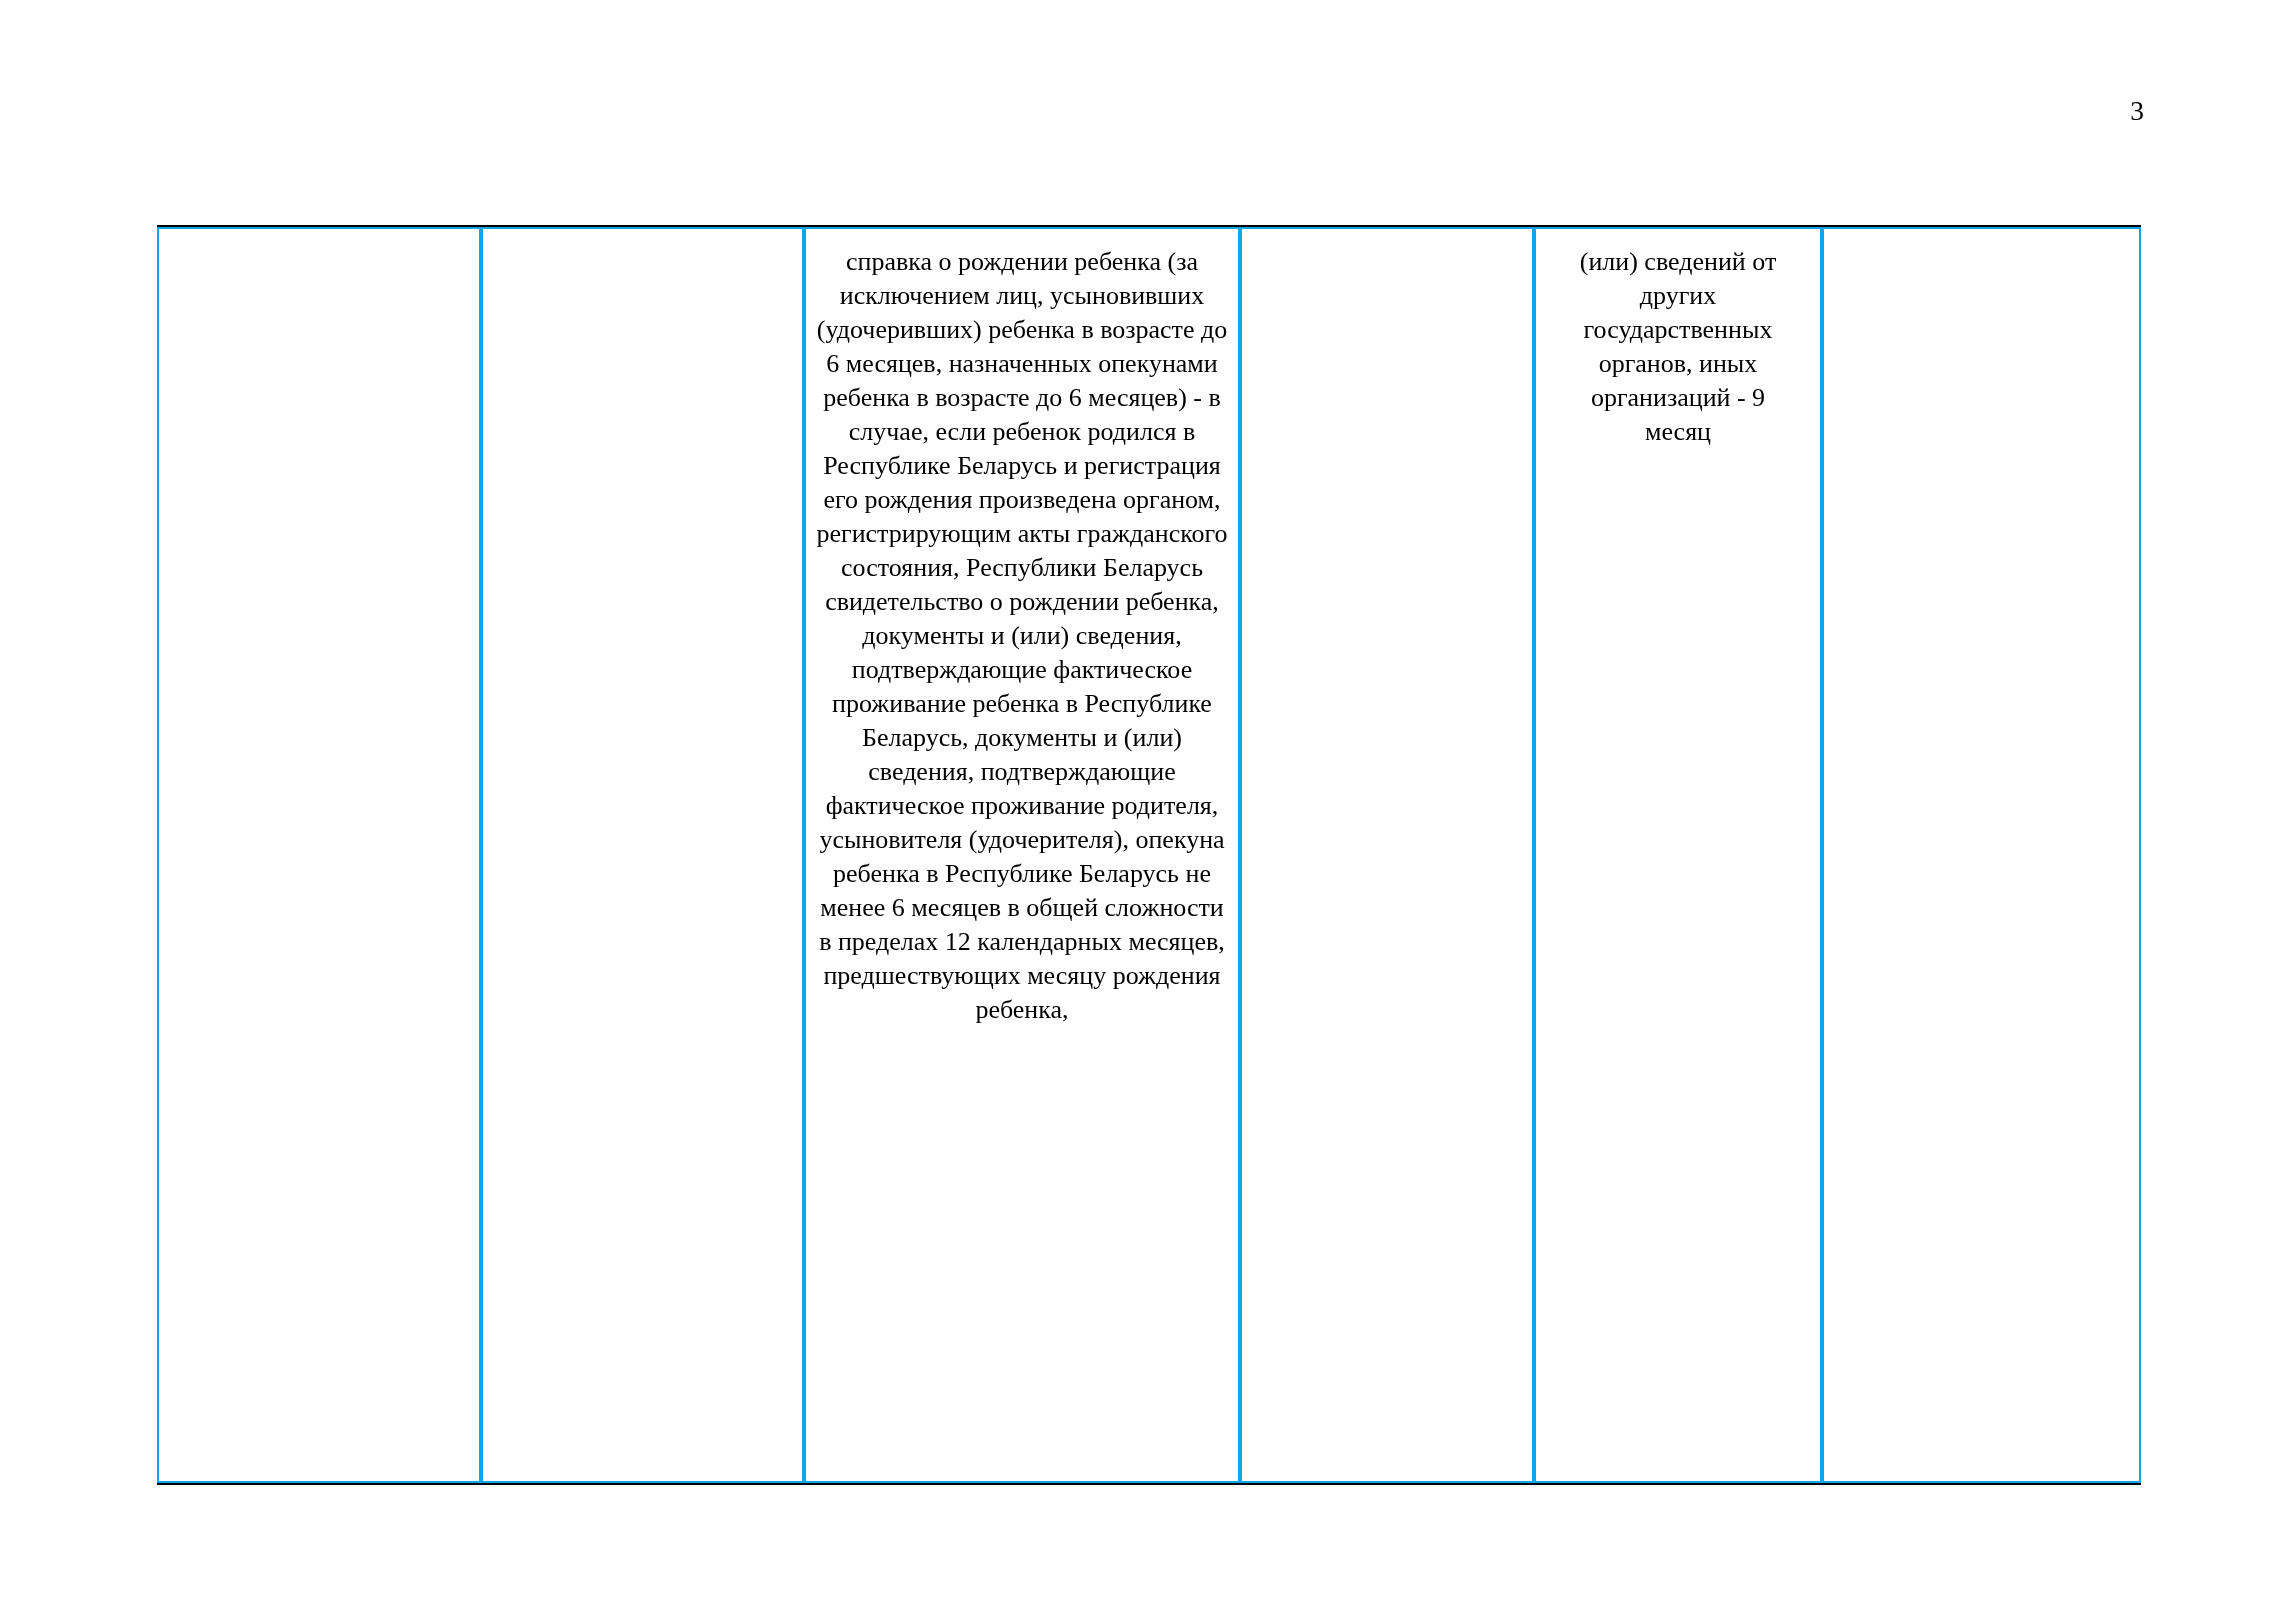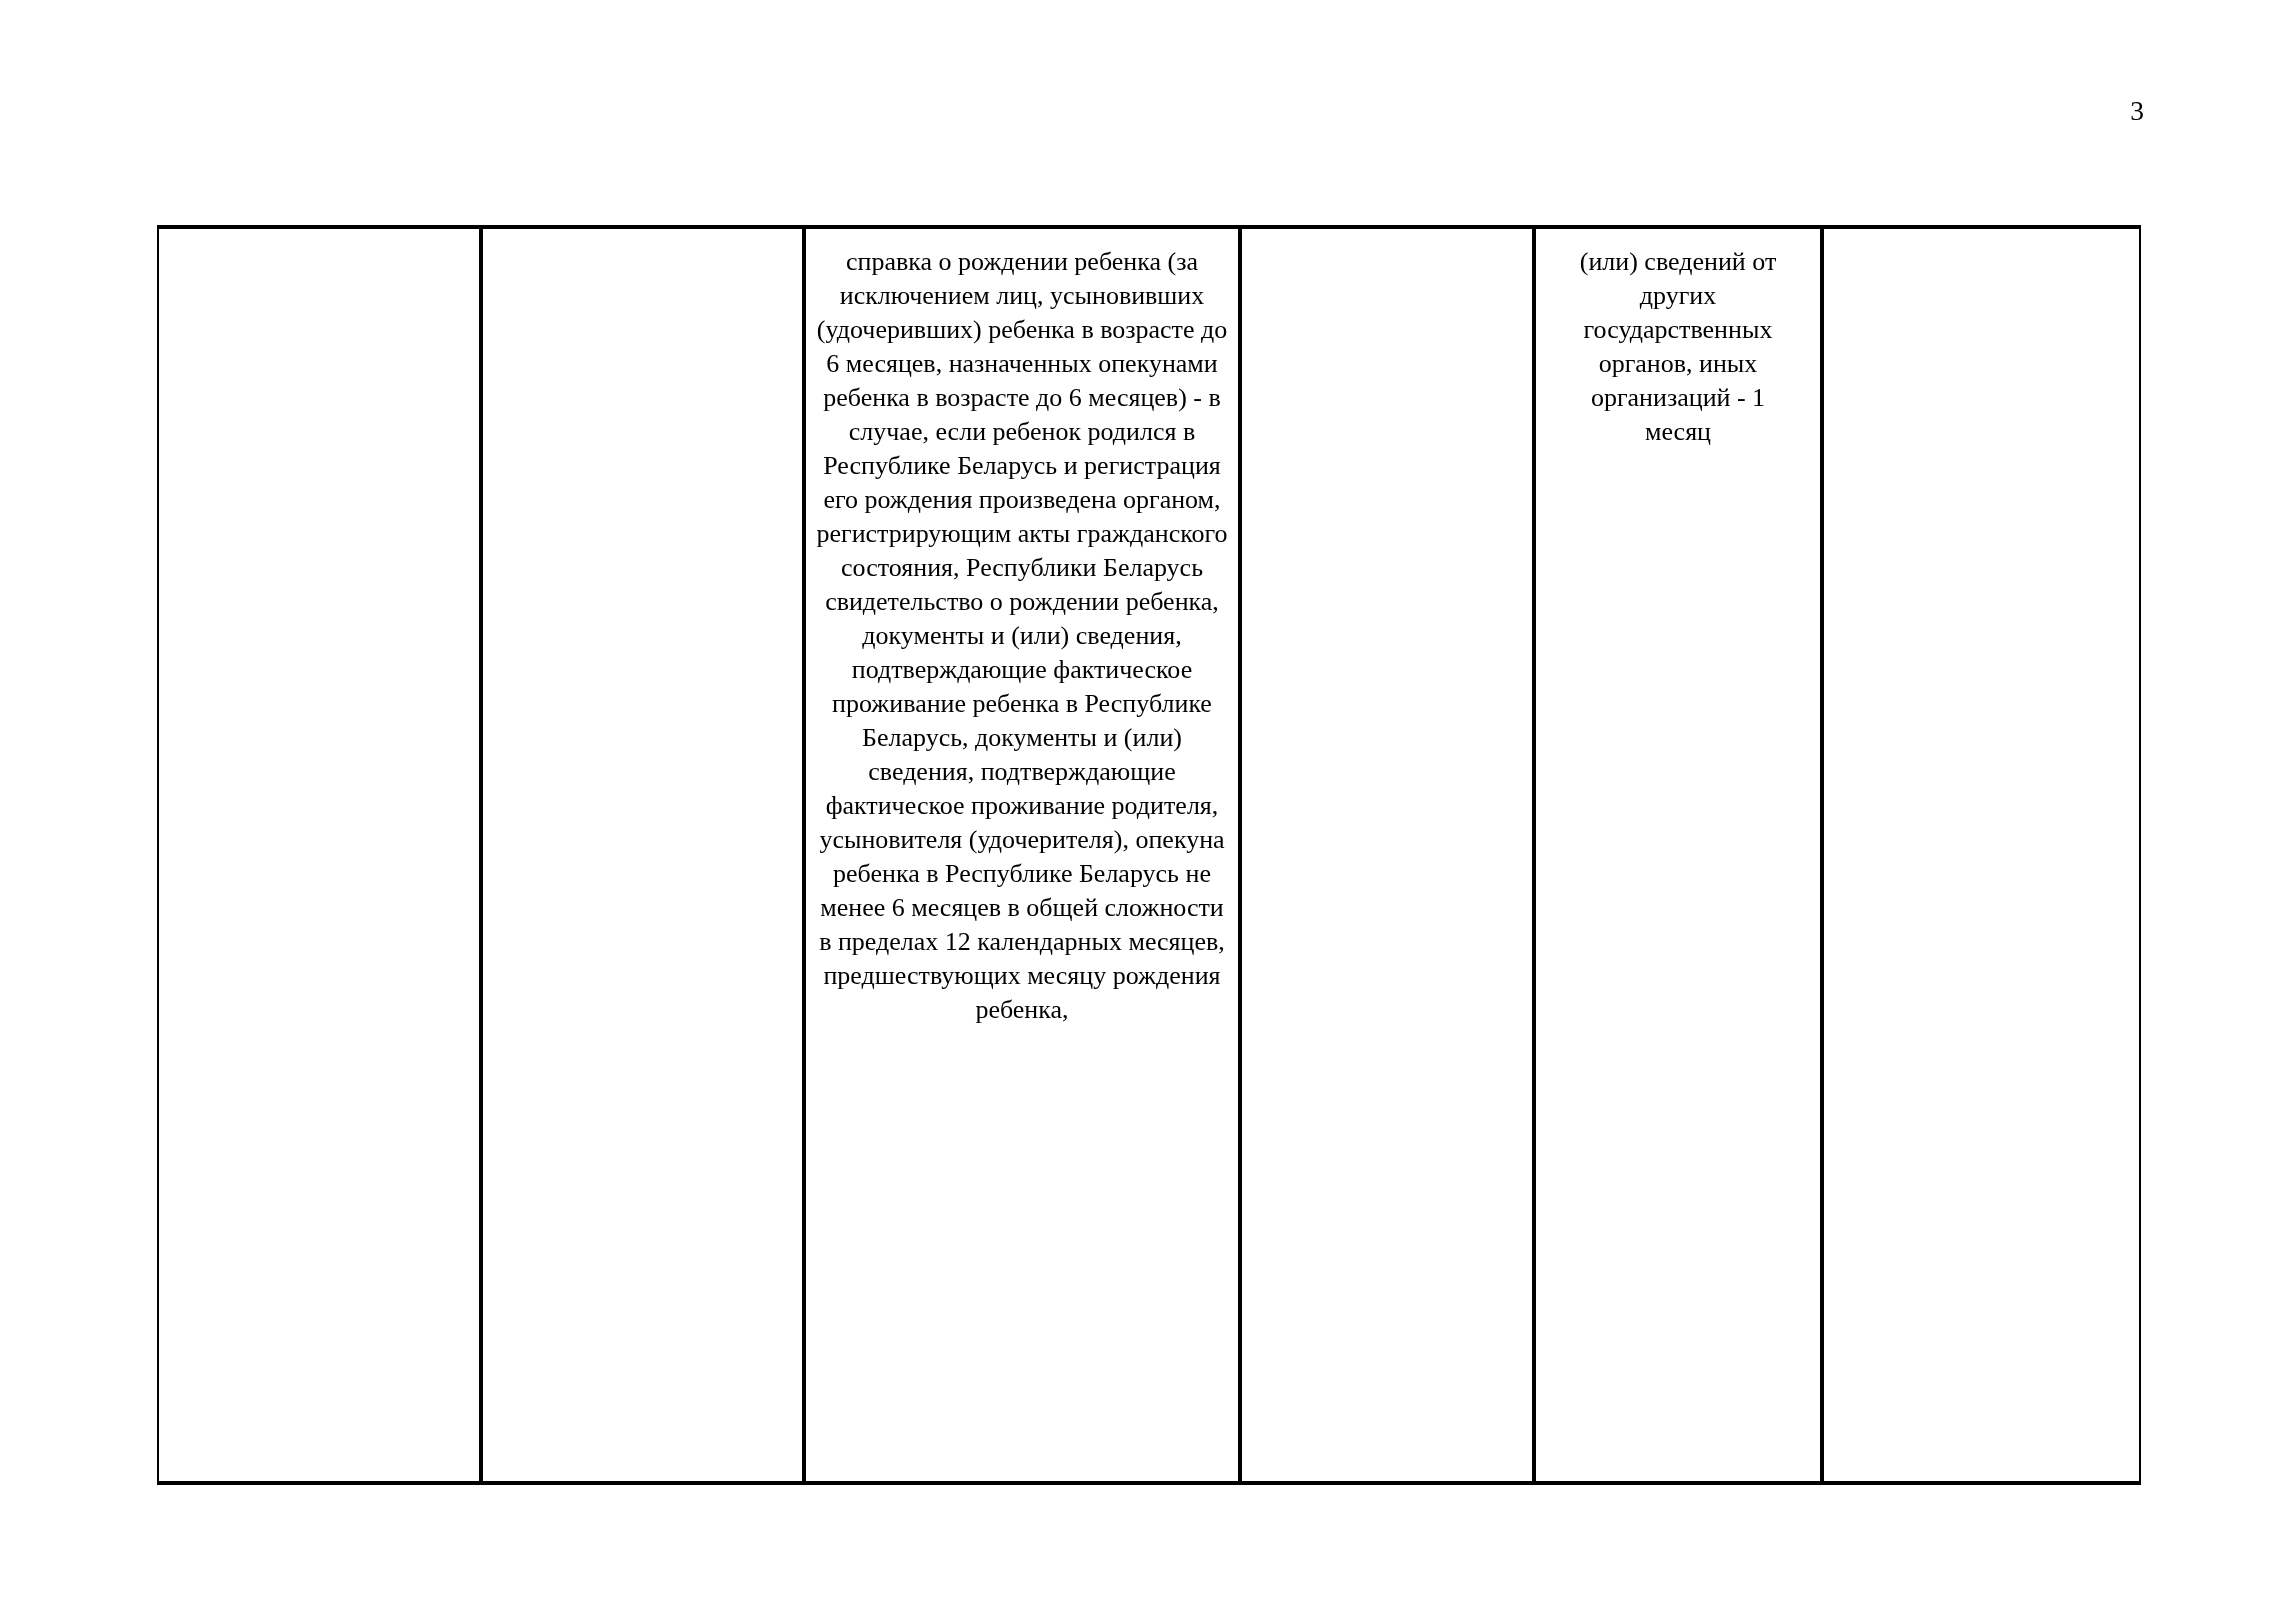--- a/index.html
+++ b/index.html
@@ -54,21 +54,21 @@
     border-collapse: separate;
     border-spacing: 0;
     width: 100%;
     height: 100%;
     table-layout: fixed;
     margin: 0;
     padding: 0;
   }
 
   table.doc-table td {
-    border: 2px solid #000000;
+    border: 2px solid #0ea5e9;
     vertical-align: top;
     padding: 0;
     background: #ffffff;
     box-sizing: border-box;
   }
 
   
   col.c1 { width: 324px; }
   col.c2 { width: 323px; }
   col.c3 { width: 436px; }
@@ -134,21 +134,21 @@
               <p>справка о рождении ребенка (за исключением лиц, усыновивших (удочеривших) ребенка в возрасте до 6 месяцев, назначенных опекунами ребенка в возрасте до 6 месяцев) - в случае, если ребенок родился в Республике Беларусь и регистрация его рождения произведена органом, регистрирующим акты гражданского состояния, Республики Беларусь</p>
               <p>свидетельство о рождении ребенка, документы и (или) сведения, подтверждающие фактическое проживание ребенка в Республике Беларусь, документы и (или) сведения, подтверждающие фактическое проживание родителя, усыновителя (удочерителя), опекуна ребенка в Республике Беларусь не менее 6 месяцев в общей сложности в пределах 12 календарных месяцев, предшествующих месяцу рождения ребенка,</p>
             </div>
           </td>
 
           <td>
             <div class="cell-body cell-empty"></div>
           </td>
 
           <td>
-            <div class="cell-body col5">(или) сведений от других государственных органов, иных организаций - 1 месяц</div>
+            <div class="cell-body col5">(или) сведений от других государственных органов, иных организаций - 9 месяц</div>
           </td>
 
           <td>
             <div class="cell-body cell-empty"></div>
           </td>
 
         </tr>
       </tbody>
     </table>
   </div>

